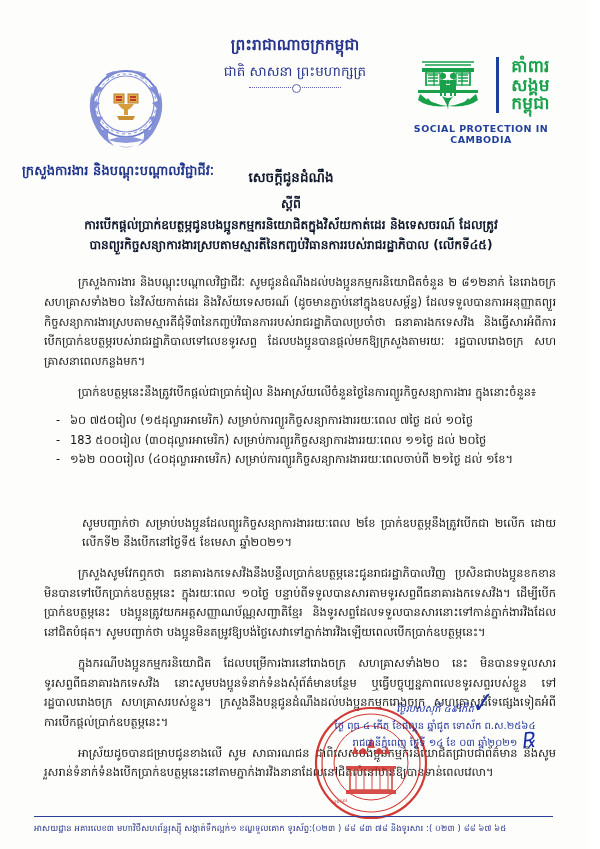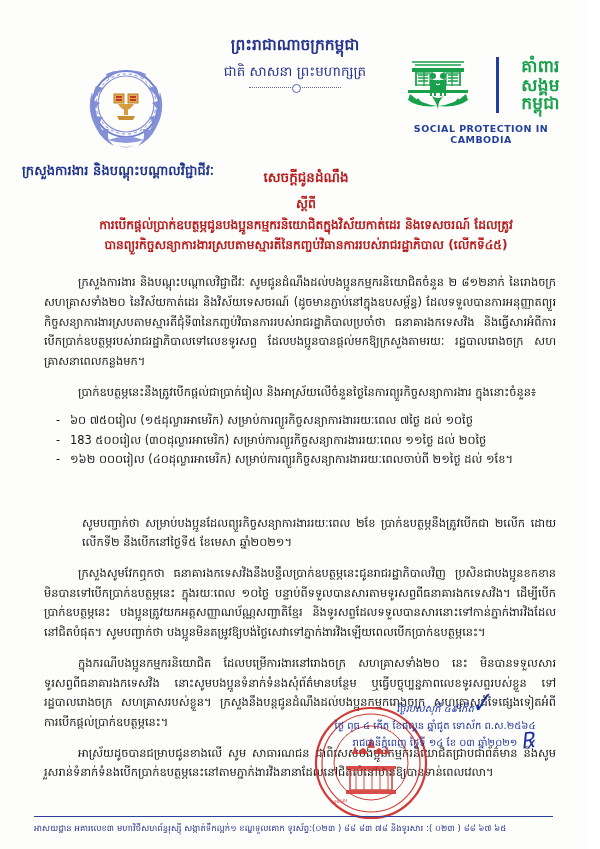--- a/index.html
+++ b/index.html
@@ -86,21 +86,21 @@
     position: absolute;
     right: 8px;
     top: 52px;
     width: 196px;
     text-align: center;
   }
   .sp-logo-row {
     display: flex;
     align-items: center;
     justify-content: center;
-    gap: 22px;
+    gap: 12px;
   }
   .sp-mark { flex: 0 0 auto; }
   .sp-divider {
     width: 3px;
     height: 56px;
     background: #1f3fa0;
     flex: 0 0 auto;
   }
   .sp-khmer {
     text-align: left;
@@ -124,25 +124,25 @@
     position: absolute;
     left: 22px;
     top: 162px;
     font-size: 13px;
     font-weight: bold;
     color: #20348d;
     letter-spacing: 0.1px;
   }
   .doc-title-block {
     position: absolute;
-    left: 36px;
+    left: 21px;
     top: 168px;
     width: 540px;
     text-align: center;
-    color: #b91c1c;
+    color: #0f172a;
   }
   .doc-title {
     font-size: 13.5px;
     font-weight: bold;
     line-height: 1.45;
   }
   .doc-subtitle {
     font-size: 12.5px;
     font-weight: bold;
     line-height: 1.35;

